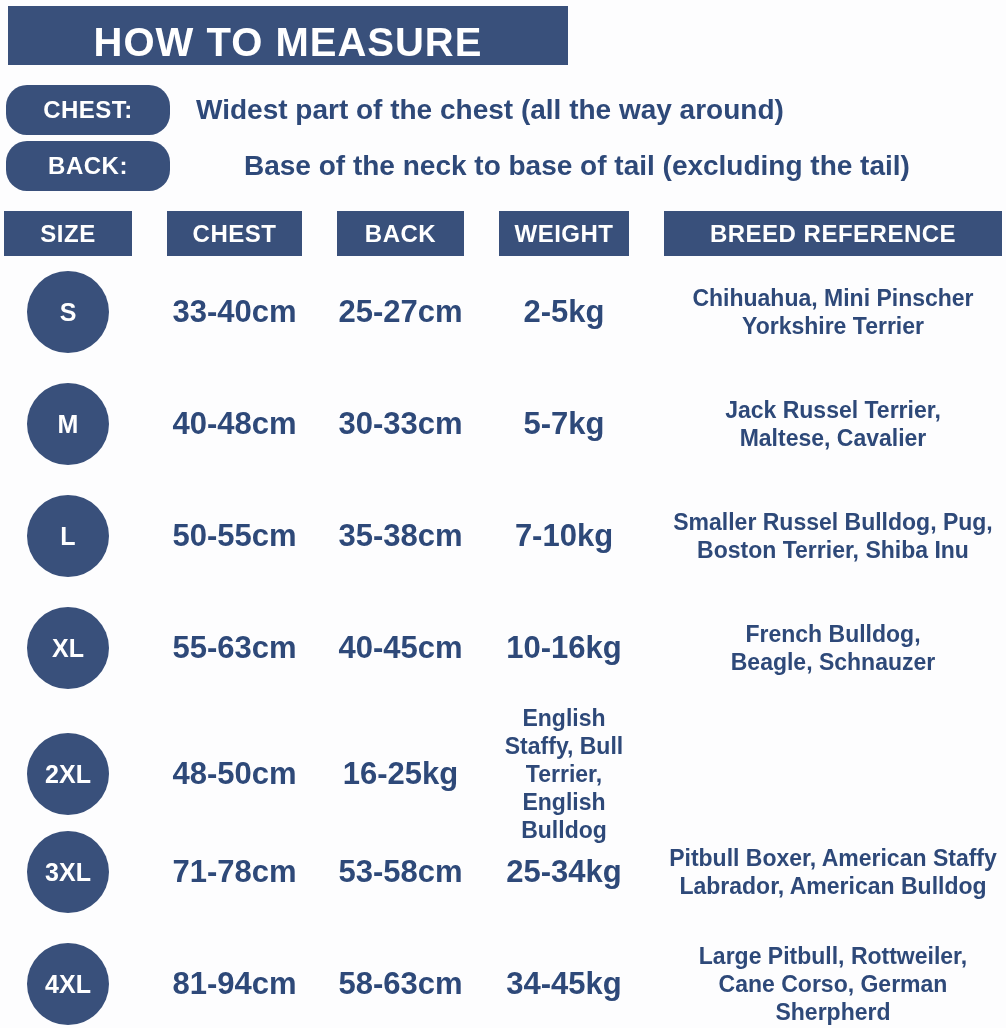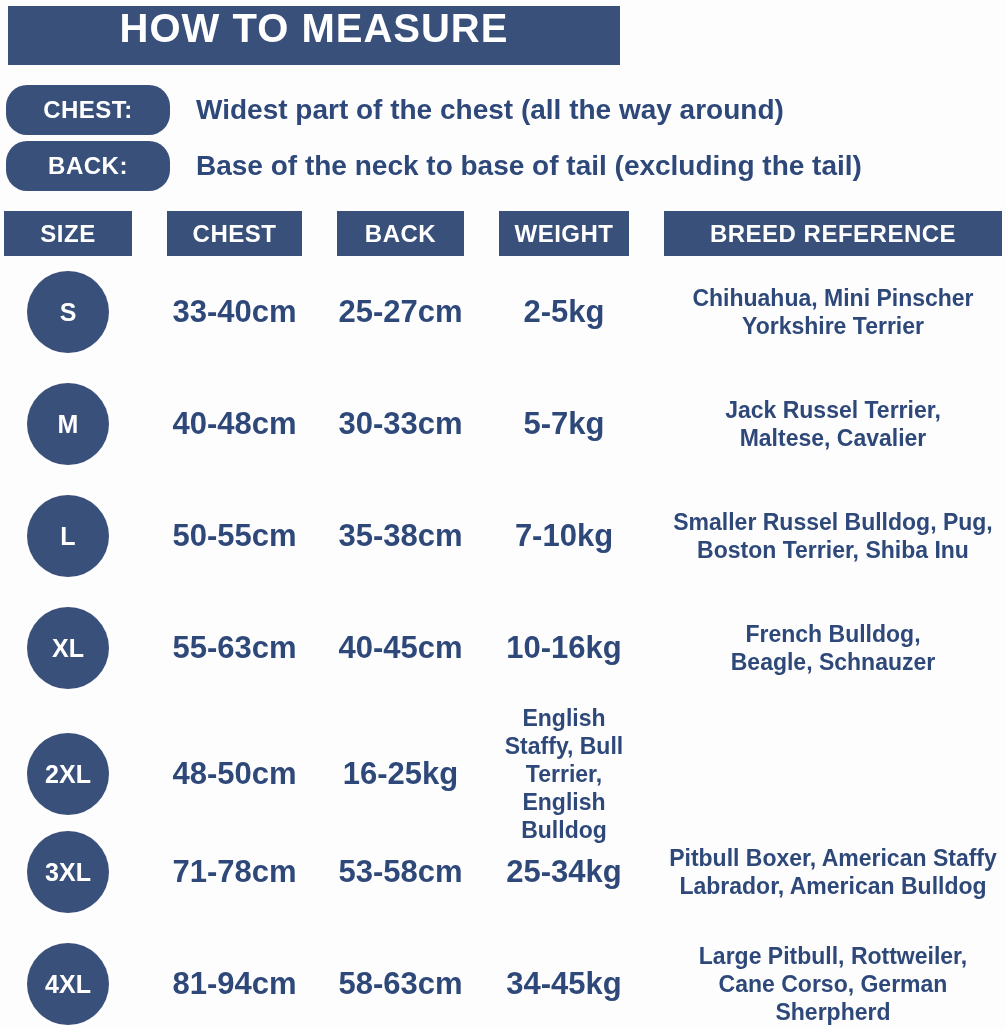--- a/index.html
+++ b/index.html
@@ -8,35 +8,35 @@
     overflow: hidden;
     background: #fdfdfe;
     font-family: "Liberation Sans", sans-serif;
     -webkit-font-smoothing: antialiased;
   }
   .page { position: relative; width: 1006px; height: 1028px; }
 
   
   .title-bar {
     margin: 6px 0 0 8px;
-    width: 612px; height: 59px;
-    background: #39507b;
-    display: flex; align-items: flex-start; justify-content: center;
+    width: 560px; height: 59px;
+    background: #39507b;
+    display: flex; align-items: flex-end; justify-content: center;
   }
   .title-bar h1 {
     color: #ffffff;
     font-size: 40px; font-weight: bold;
     letter-spacing: 1px;
     white-space: nowrap;
   }
 
   
   .legend { margin: 20px 0 0 6px; }
   .legend-row { display: flex; align-items: center; height: 50px; }
-  .legend-row + .legend-row { margin-top: 6px; }
+  .legend-row + .legend-row { margin-top: 6px; gap: 48px; }
   .legend-label {
     width: 164px; height: 50px;
     background: #39507b;
     color: #ffffff;
     font-size: 24px; font-weight: bold;
     letter-spacing: 0.5px;
     display: flex; align-items: center; justify-content: center;
     flex: 0 0 auto;
     border-radius: 21px;
   }

